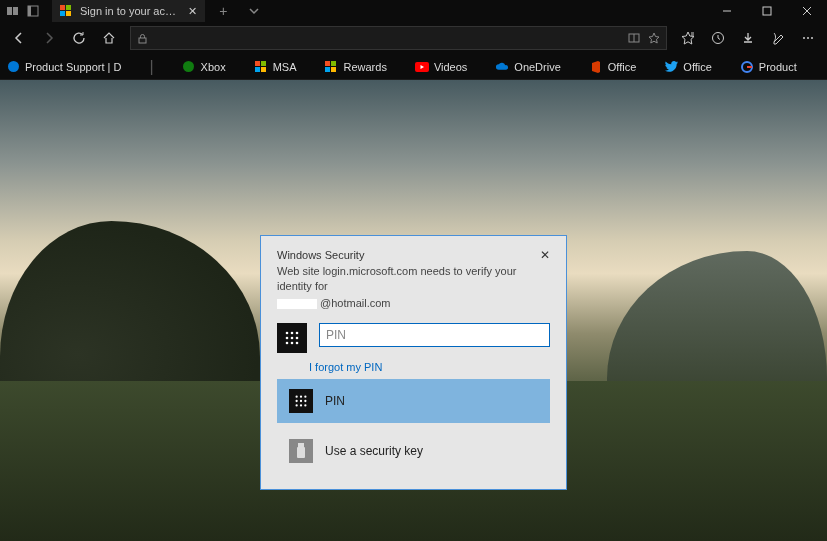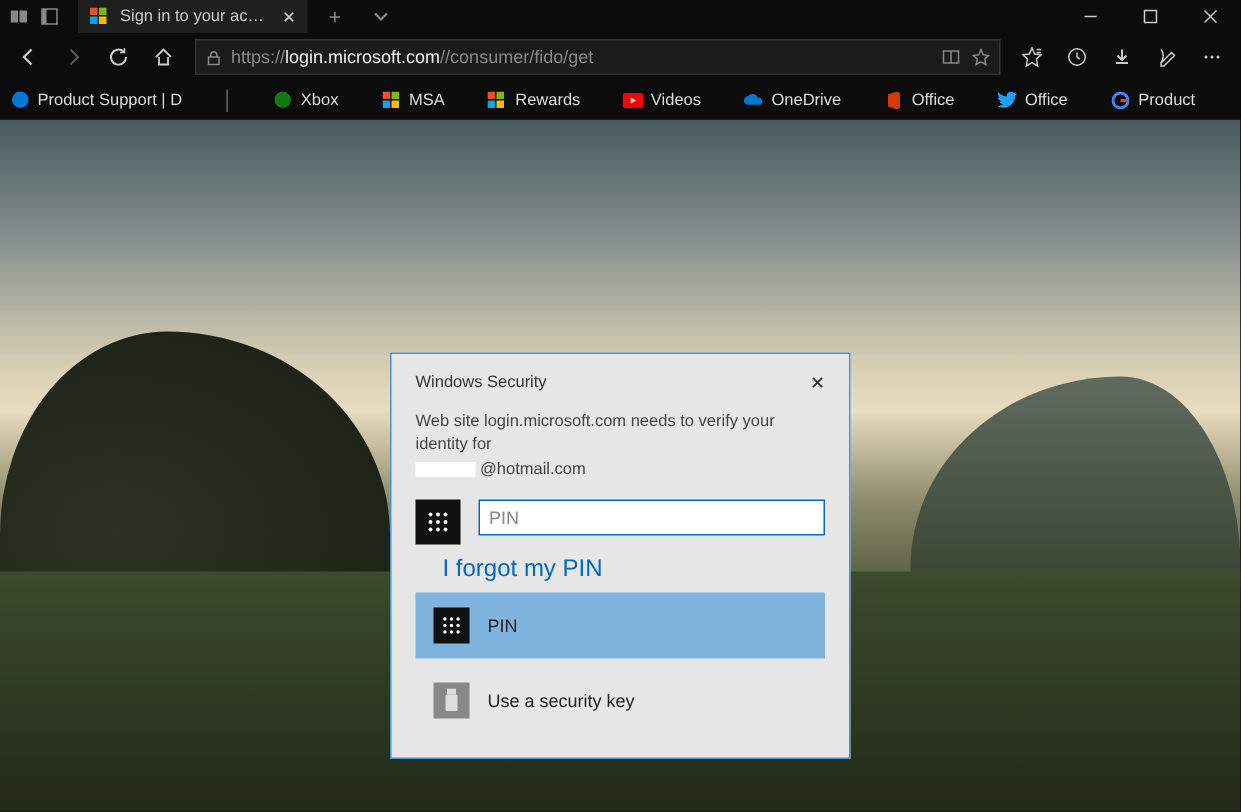--- a/index.html
+++ b/index.html
@@ -39,29 +39,29 @@
 .hill-left { position: absolute; left: 0; bottom: 130px; width: 260px; height: 190px; background: radial-gradient(ellipse at 30% 70%, #2c3324 0%, #1e2518 70%); border-radius: 60% 80% 0 0 / 100% 100% 0 0; }
 .hill-right { position: absolute; right: 0; bottom: 150px; width: 220px; height: 140px; background: linear-gradient(#606a5f, #3a4432); border-radius: 70% 40% 0 0 / 100% 100% 0 0; }
 .grass { position: absolute; left: 0; right: 0; bottom: 0; height: 160px; background: linear-gradient(#3d4a2d, #222a18); }
 
 
 .dialog { position: absolute; left: 260px; top: 155px; width: 307px; background: #e6e6e6; border: 1px solid #4a90d9; display: flex; flex-direction: column; padding: 12px 16px 16px 16px; }
 .dialog-header { display: flex; align-items: center; justify-content: space-between; }
 .dialog-header-title { font-size: 11px; color: #333; }
 .dialog-close { color: #333; font-size: 12px; }
 .dialog-title { font-size: 17px; color: #222; margin-top: 6px; }
-.dialog-desc { font-size: 11px; color: #444; margin-top: 12px; line-height: 1.4; }
+.dialog-desc { font-size: 11px; color: #444; margin-top: 2px; line-height: 1.4; }
 .email-line { margin-top: 1px; }
 .email-blank { display: inline-block; width: 40px; height: 10px; background: #fff; vertical-align: middle; }
 
 .pin-row { display: flex; align-items: flex-start; gap: 12px; margin-top: 12px; }
 .pin-icon-big { width: 30px; height: 30px; background: #111; display: flex; align-items: center; justify-content: center; }
 .pin-input { flex: 1; height: 24px; border: 1px solid #0067c0; background: #fff; padding: 0 6px; font-size: 12px; color: #333; outline: none; }
 .pin-input::placeholder { color: #888; }
-.forgot { font-size: 16px; color: #0067c0; margin-left: 18px; margin-top: 8px; }
+.forgot { font-size: 11px; color: #0067c0; margin-left: 32px; margin-top: 8px; }
 
 .more-choices { font-size: 11px; color: #0067c0; margin-top: 20px; }
 .choice { display: flex; align-items: center; gap: 12px; padding: 10px 12px; margin-top: 6px; }
 .choice.selected { background: #7fb4de; }
 .choice-icon { width: 24px; height: 24px; background: #111; display: flex; align-items: center; justify-content: center; }
 .choice-icon.light { background: #888; }
 .choice-label { font-size: 12px; color: #222; }
 
 
 .footer { position: absolute; right: 0; bottom: 0; height: 22px; display: flex; align-items: center; gap: 18px; padding: 0 12px; background: rgba(0,0,0,.85); }
@@ -150,23 +150,20 @@
         </svg>
       </div>
 
     <div class="addressbox">
       <span class="addr-icon">
           <svg width="11" height="11" viewBox="0 0 11 11">
             <rect x="2" y="5" width="7" height="5" fill="none" stroke="#888"></rect>
             <path d="M3.5 5 V3.5 a2 2 0 0 1 4 0 V5" stroke="#888" fill="none"></path>
           </svg>
         </span>
-      <span class="addr-text">
-        <span>https://</span><span class="host">login.microsoft.com</span><span>//consumer/fido/get</span>
-      </span>
       <span class="addr-right">
         <span class="addr-icon">
             <svg width="12" height="12" viewBox="0 0 12 12">
               <rect x="1" y="2" width="10" height="8" fill="none" stroke="#888"></rect>
               <line x1="6" y1="2" x2="6" y2="10" stroke="#888"></line>
             </svg>
           </span>
         <span class="addr-icon">
             <svg width="12" height="12" viewBox="0 0 12 12">
               <path d="M6 1 L7.5 4.5 L11 5 L8.5 7.3 L9.2 11 L6 9.2 L2.8 11 L3.5 7.3 L1 5 L4.5 4.5 Z" fill="none" stroke="#888"></path>

